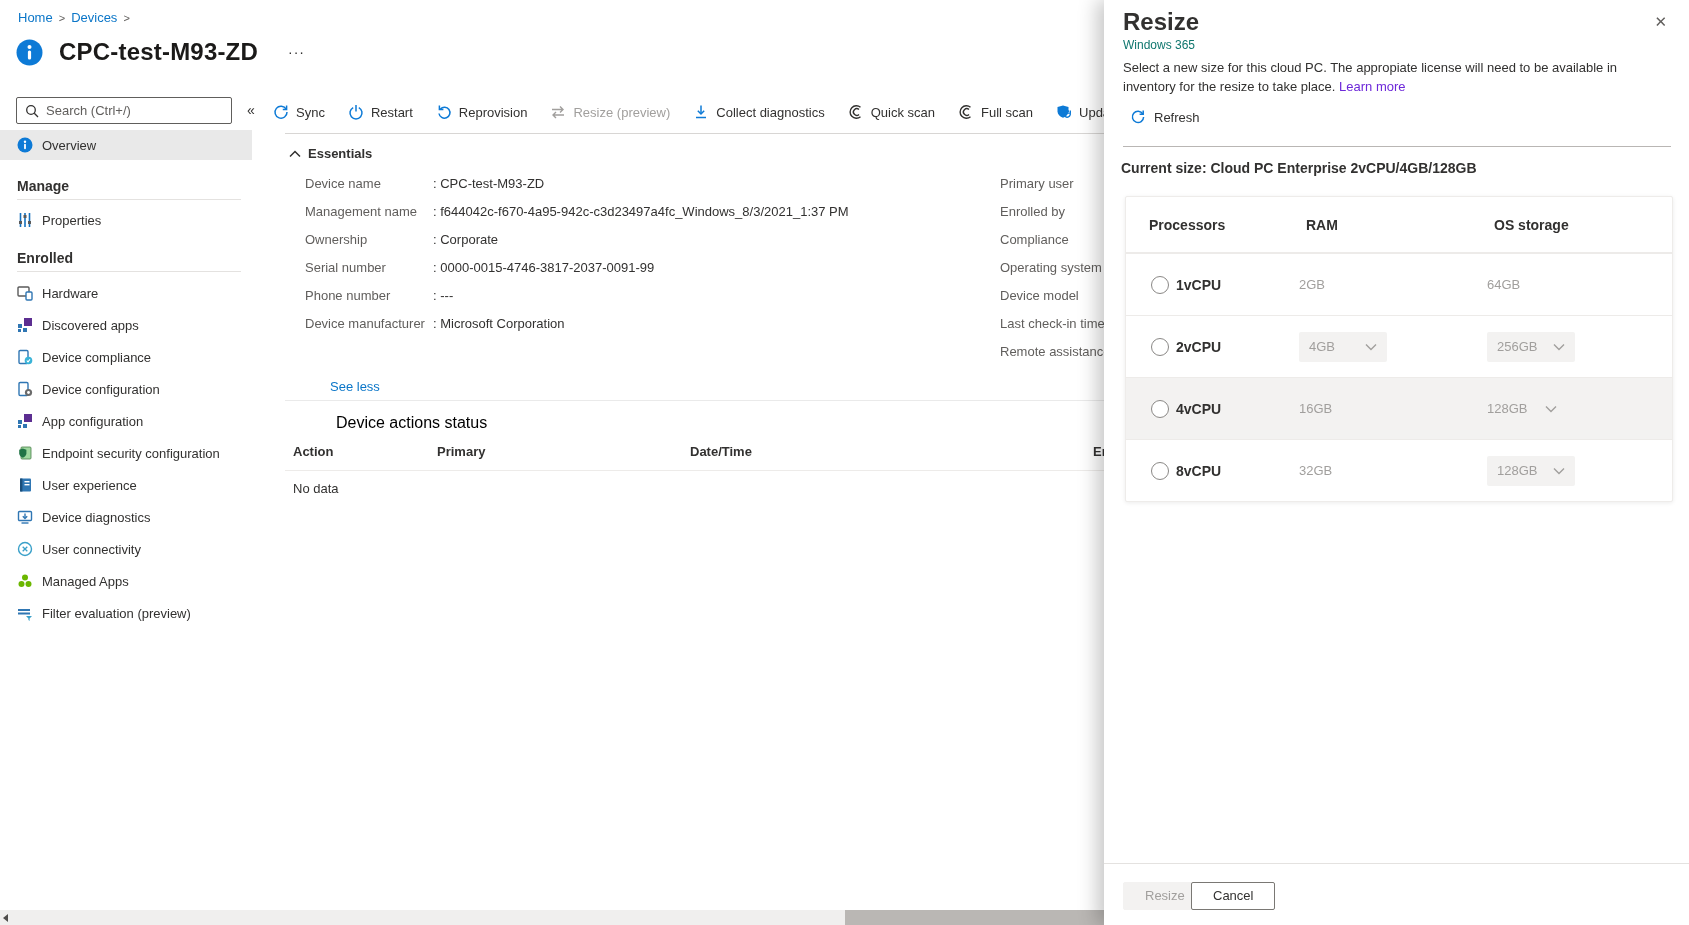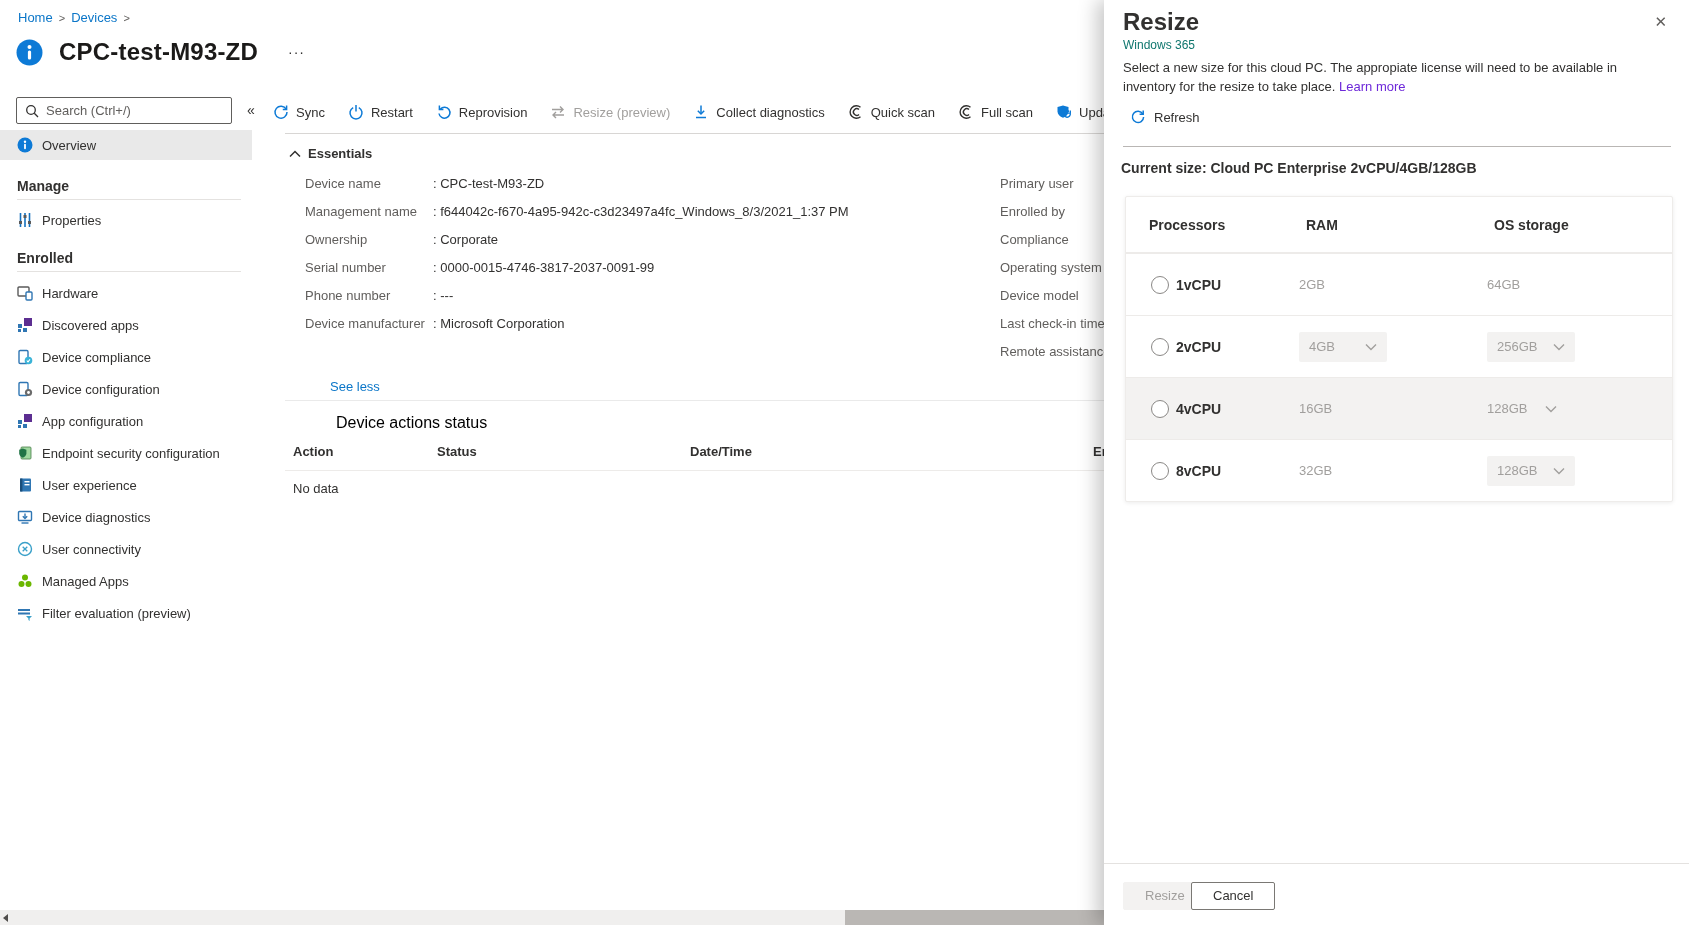--- a/index.html
+++ b/index.html
@@ -357,21 +357,21 @@
         <span class="ess-label">Remote assistance</span>
       </div>
   </div>
 
   <div class="see-less">See less</div>
   <div class="see-divider"></div>
 
   <div class="das-title">Device actions status</div>
   <div class="das-header">
     <span class="c1">Action</span>
-    <span class="c2">Status</span>
+    <span class="c2">Primary</span>
     <span class="c3">Date/Time</span>
     <span class="c4">Er</span>
   </div>
   <div class="das-divider"></div>
   <div class="das-empty">No data</div>
 
   <div class="hscroll">
     <div class="harrow"></div>
     <div class="hthumb"></div>
   </div>

